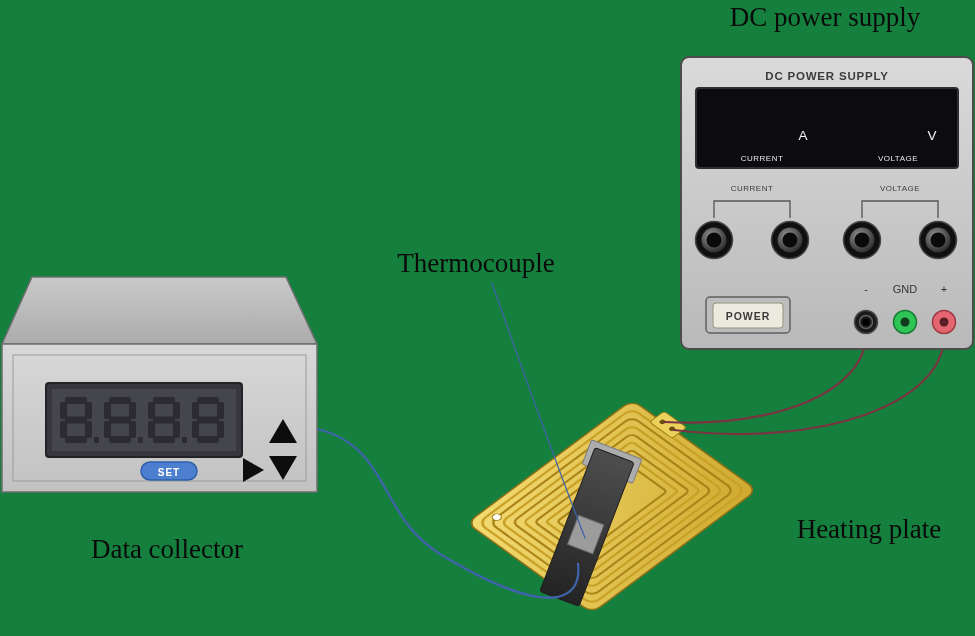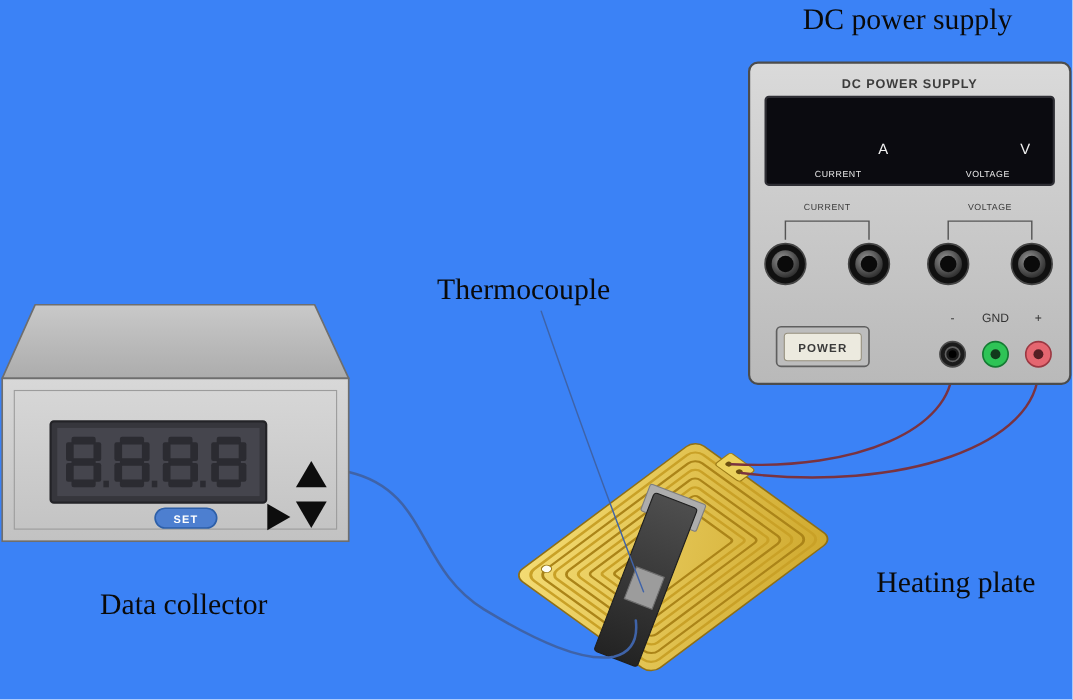--- a/index.html
+++ b/index.html
@@ -1,16 +1,16 @@
 <!DOCTYPE html>
 <html><head>
 <meta charset="utf-8">
 <style>
   html,body{margin:0;padding:0;background:#ffffff;}
-  .stage{position:relative;width:975px;height:636px;background:#3b82f6;overflow:hidden;
+  .stage{position:relative;width:975px;height:636px;background:#15803d;overflow:hidden;
          font-family:"Liberation Sans",sans-serif;}
   svg{position:absolute;left:0;top:0;}
   svg text{user-select:none;}
   .lbl{font-family:"Liberation Serif",serif;font-size:27px;fill:#0a0a0a;}
   .ps-title{font-family:"Liberation Sans",sans-serif;font-size:11.5px;font-weight:bold;fill:#3c3c3c;letter-spacing:.8px;}
   .disp-unit{font-family:"Liberation Sans",sans-serif;font-size:13.5px;fill:#f2f2f2;}
   .disp-sub{font-family:"Liberation Sans",sans-serif;font-size:8px;fill:#e9e9e9;letter-spacing:.5px;}
   .knob-lbl{font-family:"Liberation Sans",sans-serif;font-size:8px;fill:#3a3a3a;letter-spacing:.5px;}
   .power-lbl{font-family:"Liberation Sans",sans-serif;font-size:10.5px;font-weight:bold;fill:#3a3a3a;letter-spacing:1px;}
   .term-lbl{font-family:"Liberation Sans",sans-serif;font-size:11px;fill:#333;}

